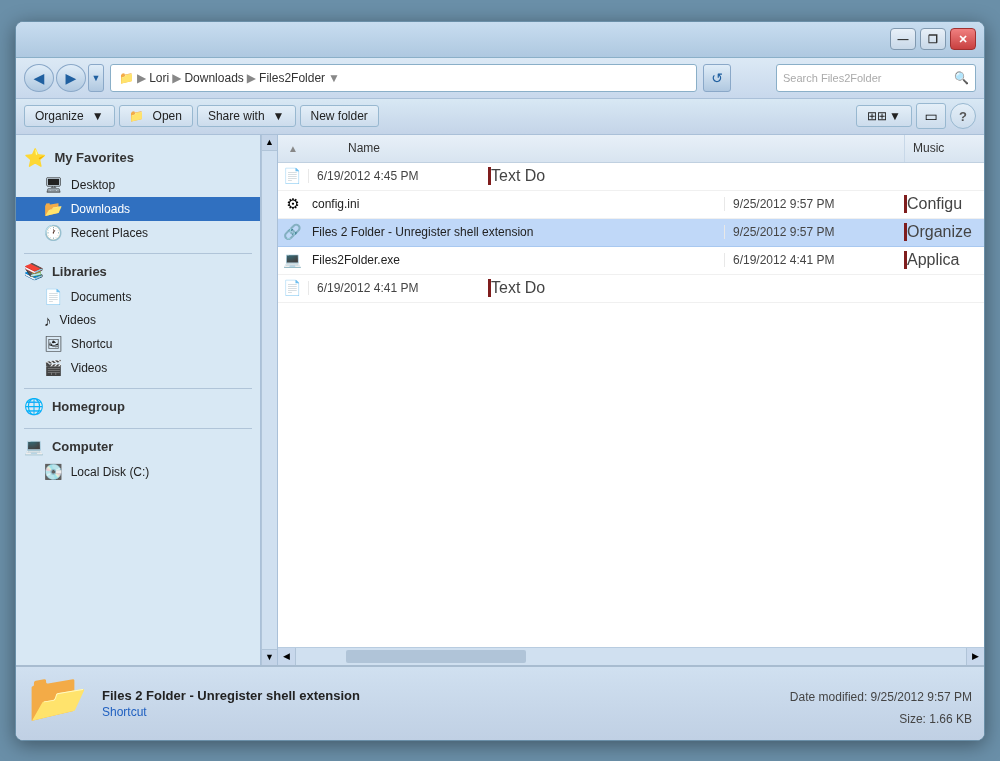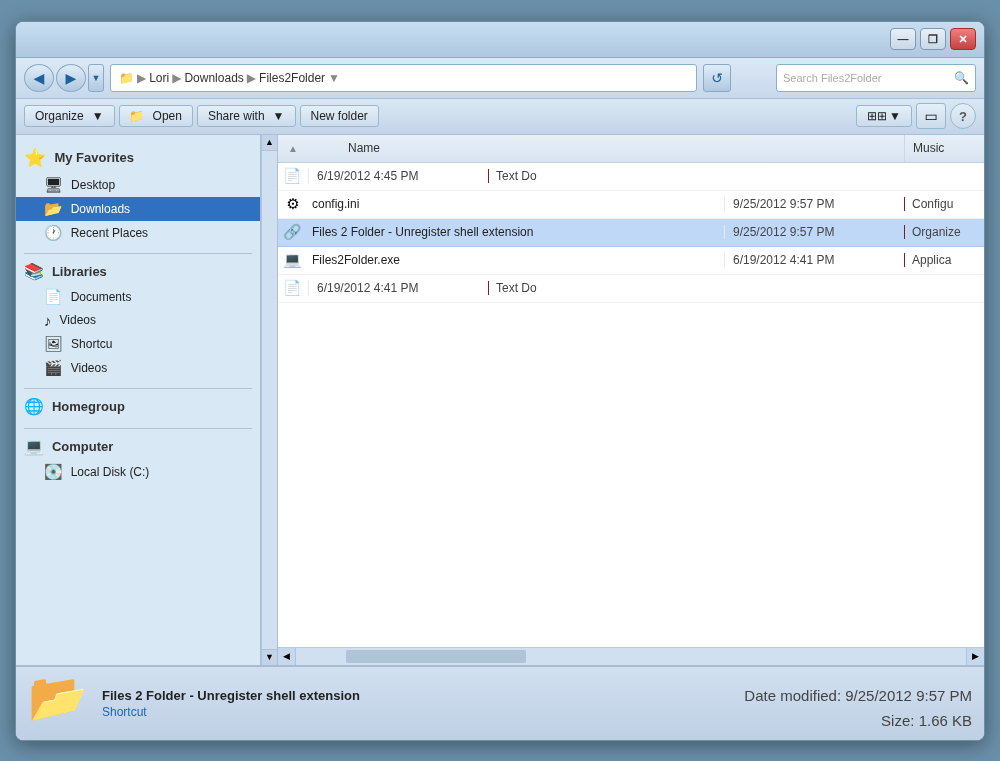--- a/index.html
+++ b/index.html
@@ -350,24 +350,24 @@
     }
     .file-date-cell {
       width: 180px;
       padding: 0 8px;
       font-size: 12px;
       color: #444;
       border-left: 1px solid #e8e8e8;
     }
     .file-type-cell {
       width: 80px;
-      padding: 0 7px;
-      font-size: 12px;
+      padding: 0 0;
+      font-size: 16px;
       color: #444;
-      border-left: 1px solid #7f1d1d;
+      border-left: 3px solid #7f1d1d;
       white-space: nowrap;
       overflow: hidden;
       text-overflow: ellipsis;
     }
 
     
     .hscroll-bar {
       height: 18px;
       background: #d8e8f4;
       border-top: 1px solid #b8cce0;
@@ -433,21 +433,21 @@
     }
     .status-type {
       font-size: 12px;
       color: #2060c0;
     }
     .status-right {
       margin-left: auto;
       display: flex;
       flex-direction: column;
       gap: 8px;
-      font-size: 15px;
+      font-size: 12px;
       color: #444;
       text-align: right;
       margin-top: 10px;
     }
   </style>
 </head>
 <body>
 
 <div class="window">
 

